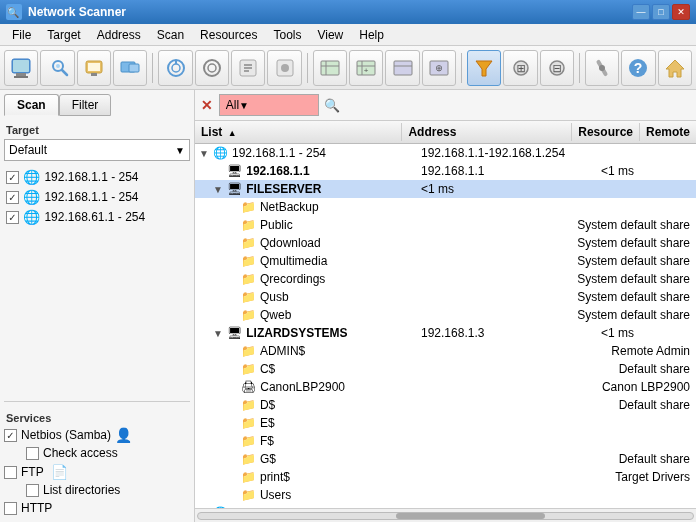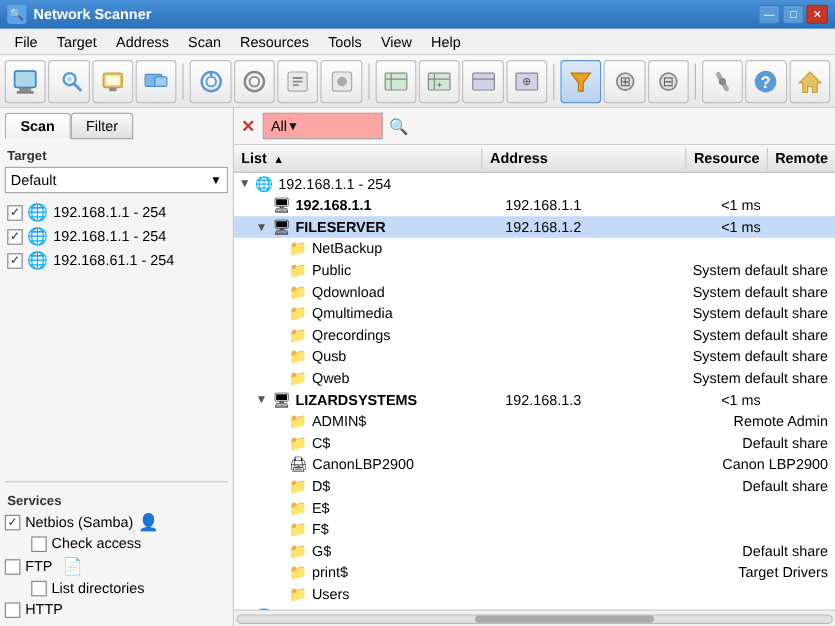--- a/index.html
+++ b/index.html
@@ -505,20 +505,21 @@
 
     <div class="tree-area" id="tree-area">
 
     <div class="tree-row">
           <div class="tree-cell-name" style="width:220px;">
     <span style="margin-left:0px;"></span>
     <span style="font-size:10px;min-width:12px;color:#555;">▼</span>
     <span style="margin-right:2px;">🌐</span>
     <span style="font-weight:normal">192.168.1.1 - 254</span>
   </div>
+          <div class="tree-cell-addr" style="width:180px;padding:1px 6px;">192.168.1.1-192.168.1.254</div>
           <div class="tree-cell-latency" style="width:70px;padding:1px 6px;"></div>
           <div class="tree-cell-comment" style="flex:1;padding:1px 6px;"></div>
         </div>
         <div class="tree-row">
           <div class="tree-cell-name" style="width:220px;">
     <span style="margin-left:14px;"></span>
     <span style="font-size:10px;min-width:12px;color:#555;"></span>
     <span style="margin-right:2px;">🖥</span>
     <span style="font-weight:bold">192.168.1.1</span>
   </div>
@@ -526,21 +527,20 @@
           <div class="tree-cell-latency" style="width:70px;padding:1px 6px;">&lt;1 ms</div>
           <div class="tree-cell-comment" style="flex:1;padding:1px 6px;"></div>
         </div>
         <div class="tree-row row-highlight">
           <div class="tree-cell-name" style="width:220px;">
     <span style="margin-left:14px;"></span>
     <span style="font-size:10px;min-width:12px;color:#555;">▼</span>
     <span style="margin-right:2px;">🖥</span>
     <span style="font-weight:bold">FILESERVER</span>
   </div>
-          <div class="tree-cell-addr" style="width:180px;padding:1px 6px;">192.168.1.2</div>
           <div class="tree-cell-latency" style="width:70px;padding:1px 6px;">&lt;1 ms</div>
           <div class="tree-cell-comment" style="flex:1;padding:1px 6px;"></div>
         </div>
         <div class="tree-row">
           <div class="tree-cell-name" style="width:220px;">
     <span style="margin-left:28px;"></span>
     <span style="font-size:10px;min-width:12px;color:#555;"></span>
     <span style="margin-right:2px;">📁</span>
     <span style="font-weight:normal">NetBackup</span>
   </div>

